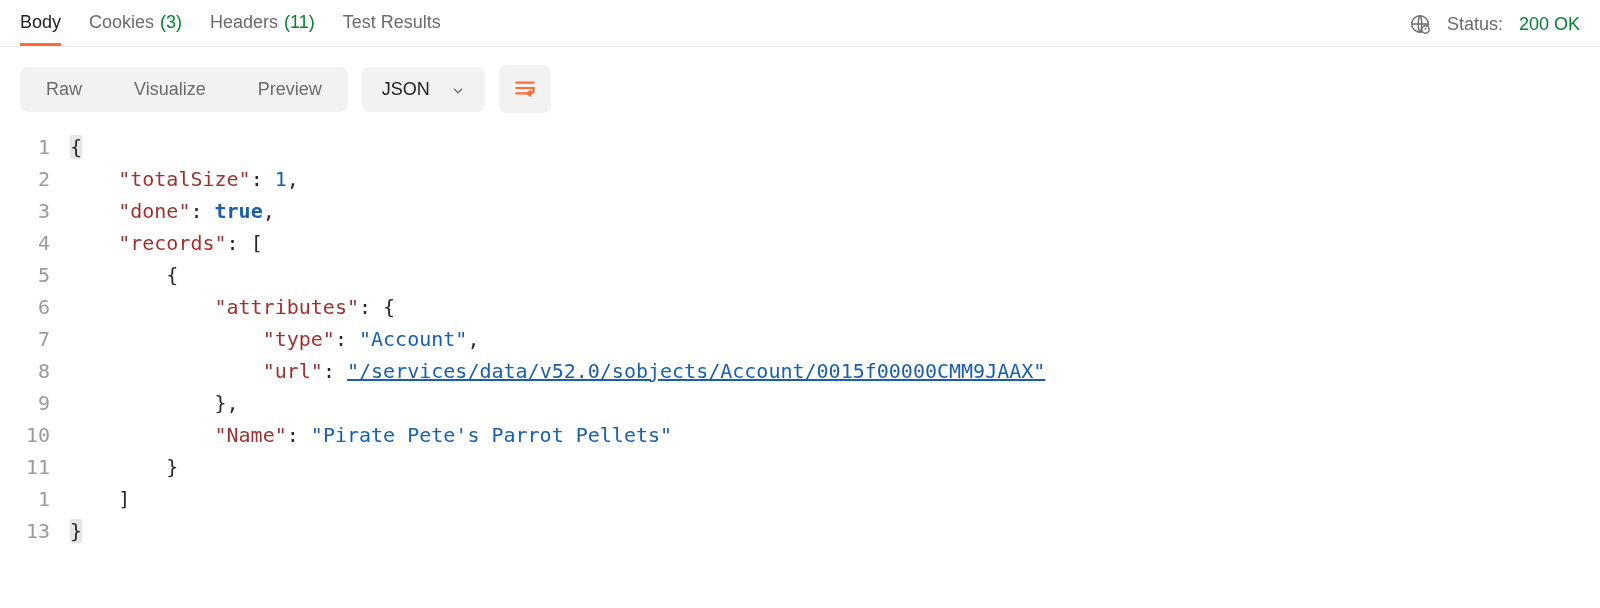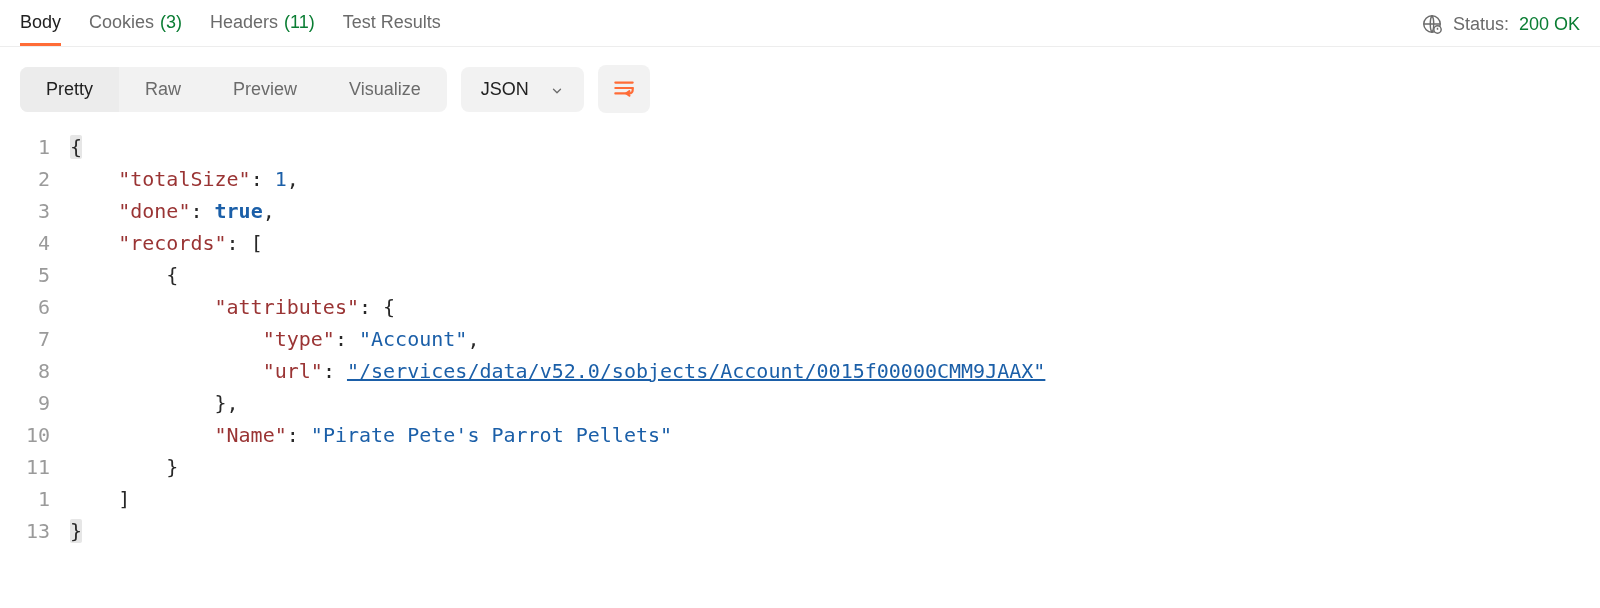--- a/index.html
+++ b/index.html
@@ -32,21 +32,21 @@
     .top-tab.active {
       color: #212121;
       font-weight: 500;
       border-bottom-color: #ff6c37;
     }
     .count-green { color: #0a7d33; }
     .top-right {
       margin-left: auto;
       display: flex;
       align-items: center;
-      gap: 10px;
+      gap: 16px;
       padding-bottom: 10px;
       font-size: 18px;
       color: #6b6b6b;
     }
     .status-ok { color: #0a7d33; }
     .sub-bar {
       display: flex;
       align-items: center;
       gap: 14px;
       padding: 18px 20px;
@@ -158,24 +158,23 @@
         <path d="M18 16v2.2M18 20v.01" stroke="currentColor"></path>
       </svg>
     </span>
     <span>Status:</span>
     <span class="status-ok">200 OK</span>
   </div>
 </div>
 
 <div class="sub-bar">
   <div class="view-tabs">
-    <div class="view-tab active">Pretty</div>
     <div class="view-tab">Raw</div>
+    <div class="view-tab">Visualize</div>
     <div class="view-tab">Preview</div>
-    <div class="view-tab">Visualize</div>
   </div>
   <div class="select-box">
     <span>JSON</span>
     <span class="chevron-down">
       <svg viewBox="0 0 24 24" width="14" height="14" fill="none" stroke="#6b6b6b" stroke-width="2.2" stroke-linecap="round" stroke-linejoin="round">
           <polyline points="6 9 12 15 18 9"></polyline>
         </svg>
     </span>
   </div>
   <div class="icon-btn">

